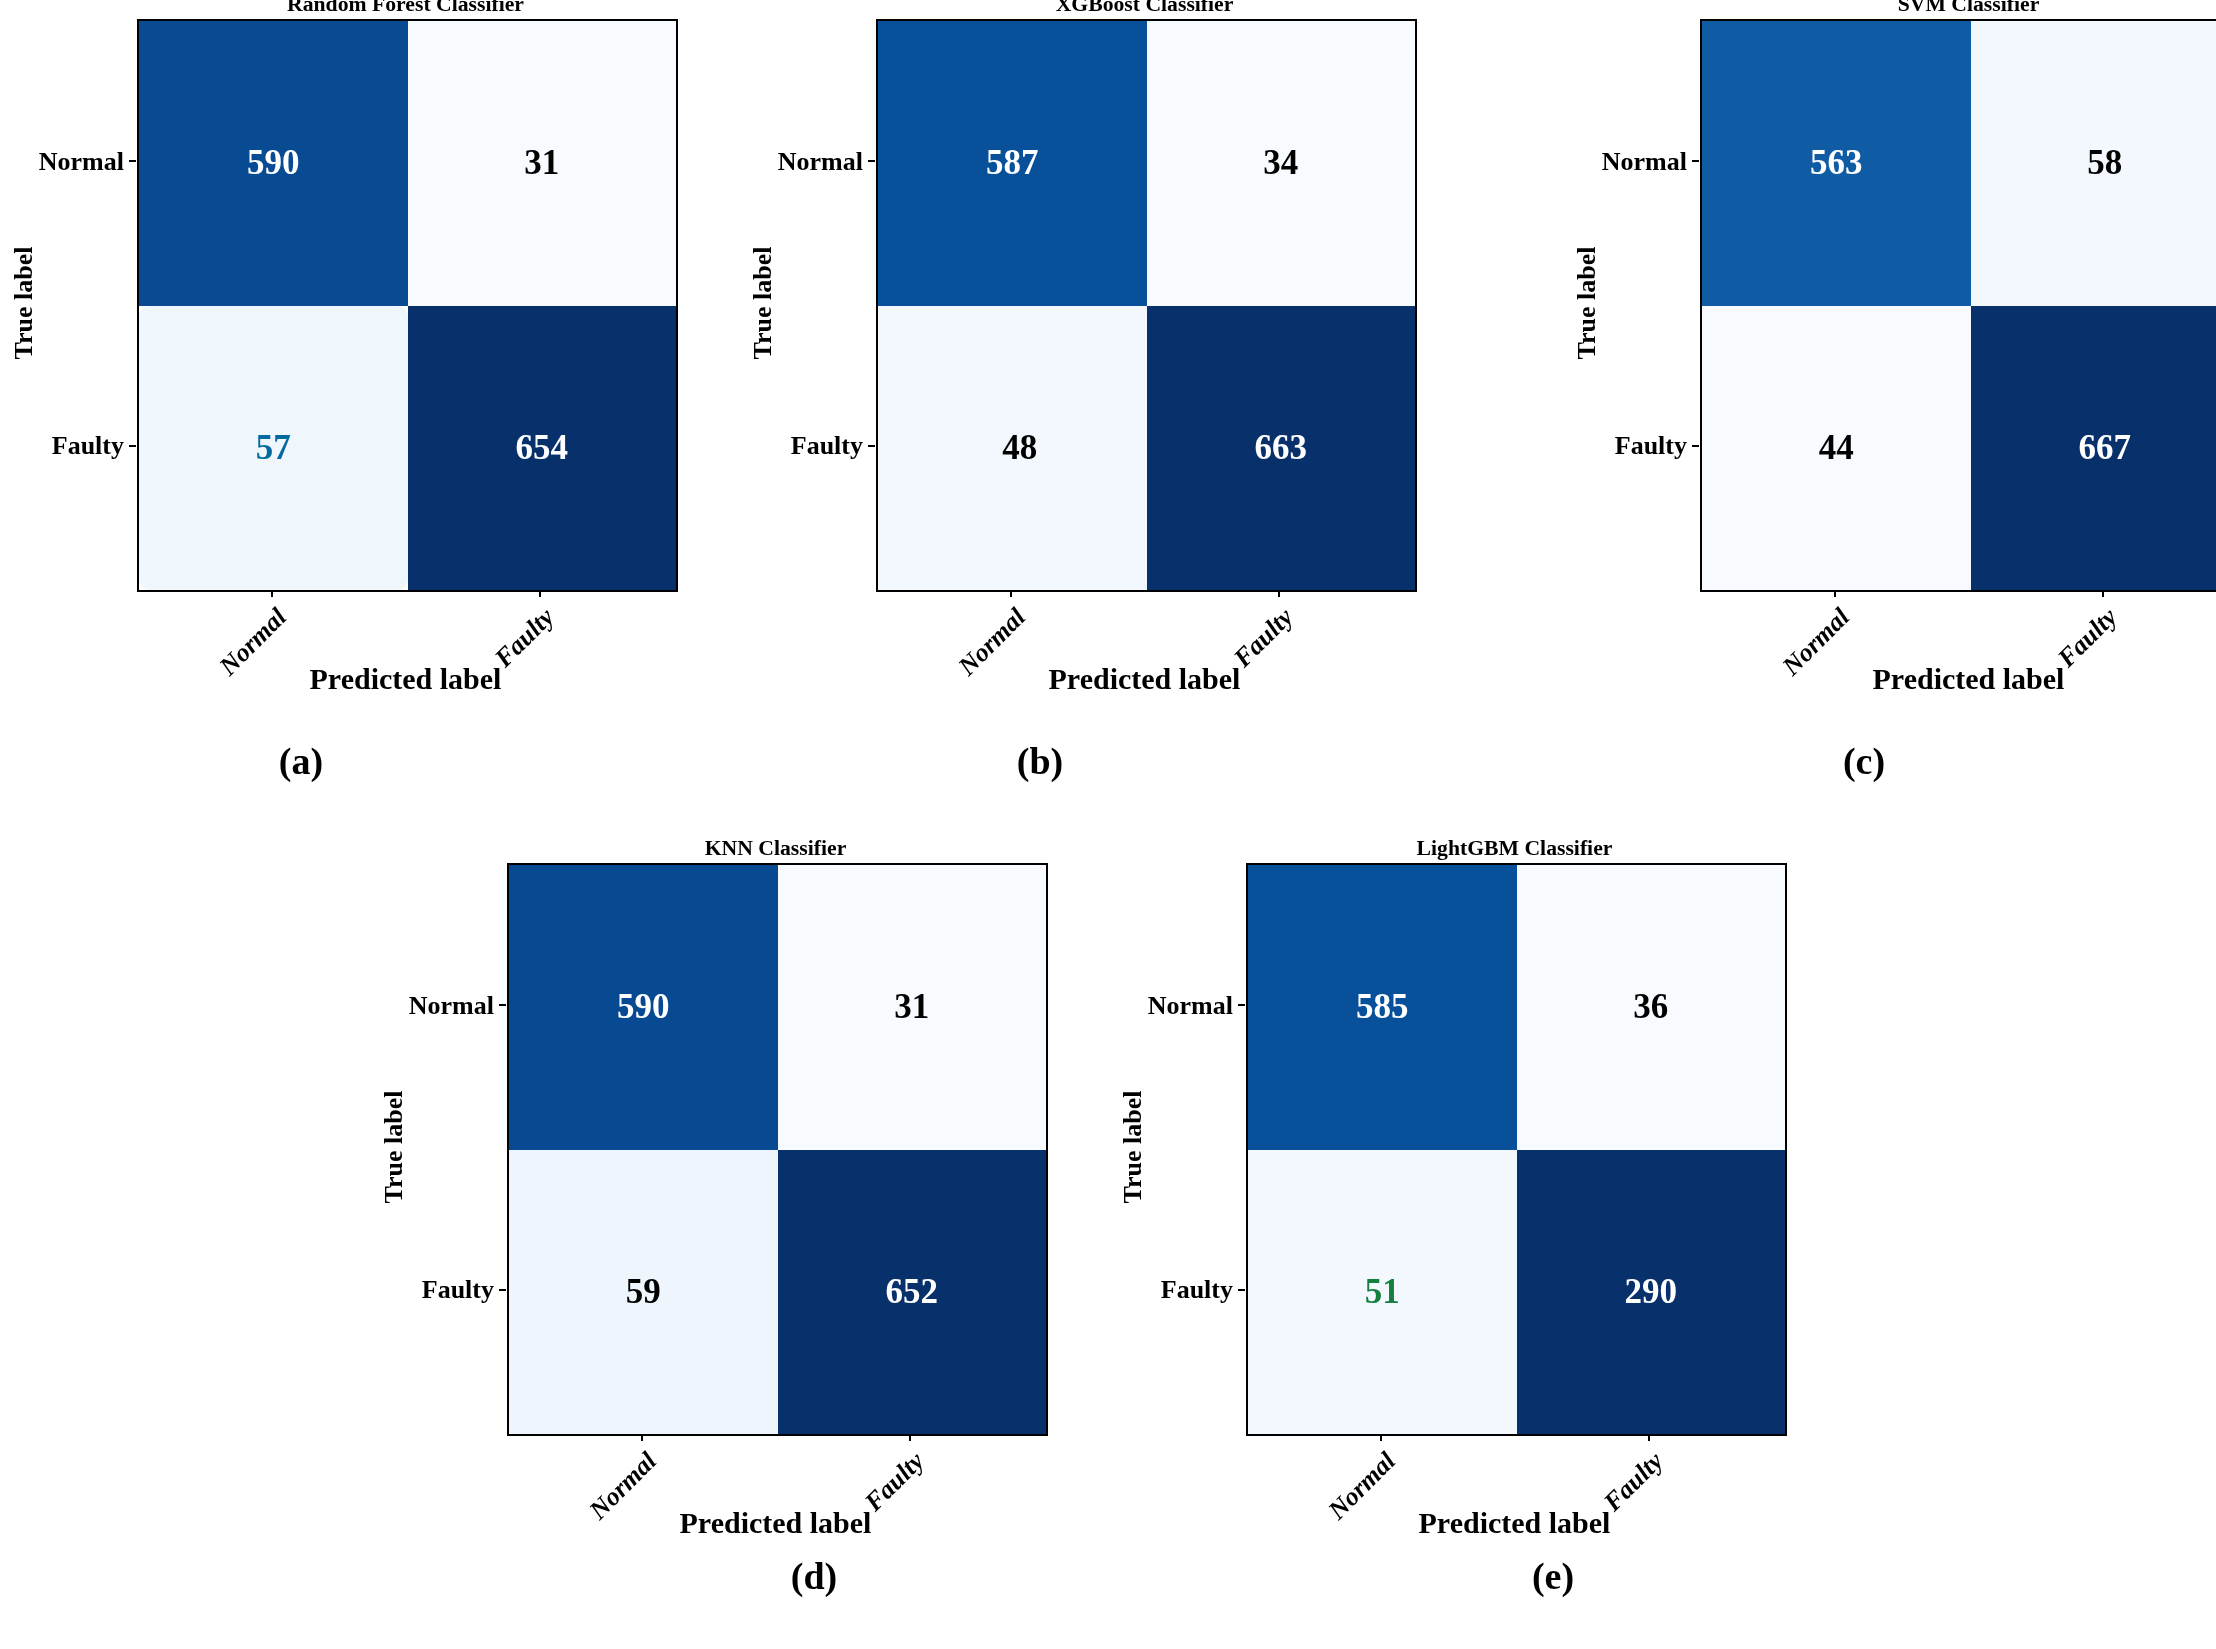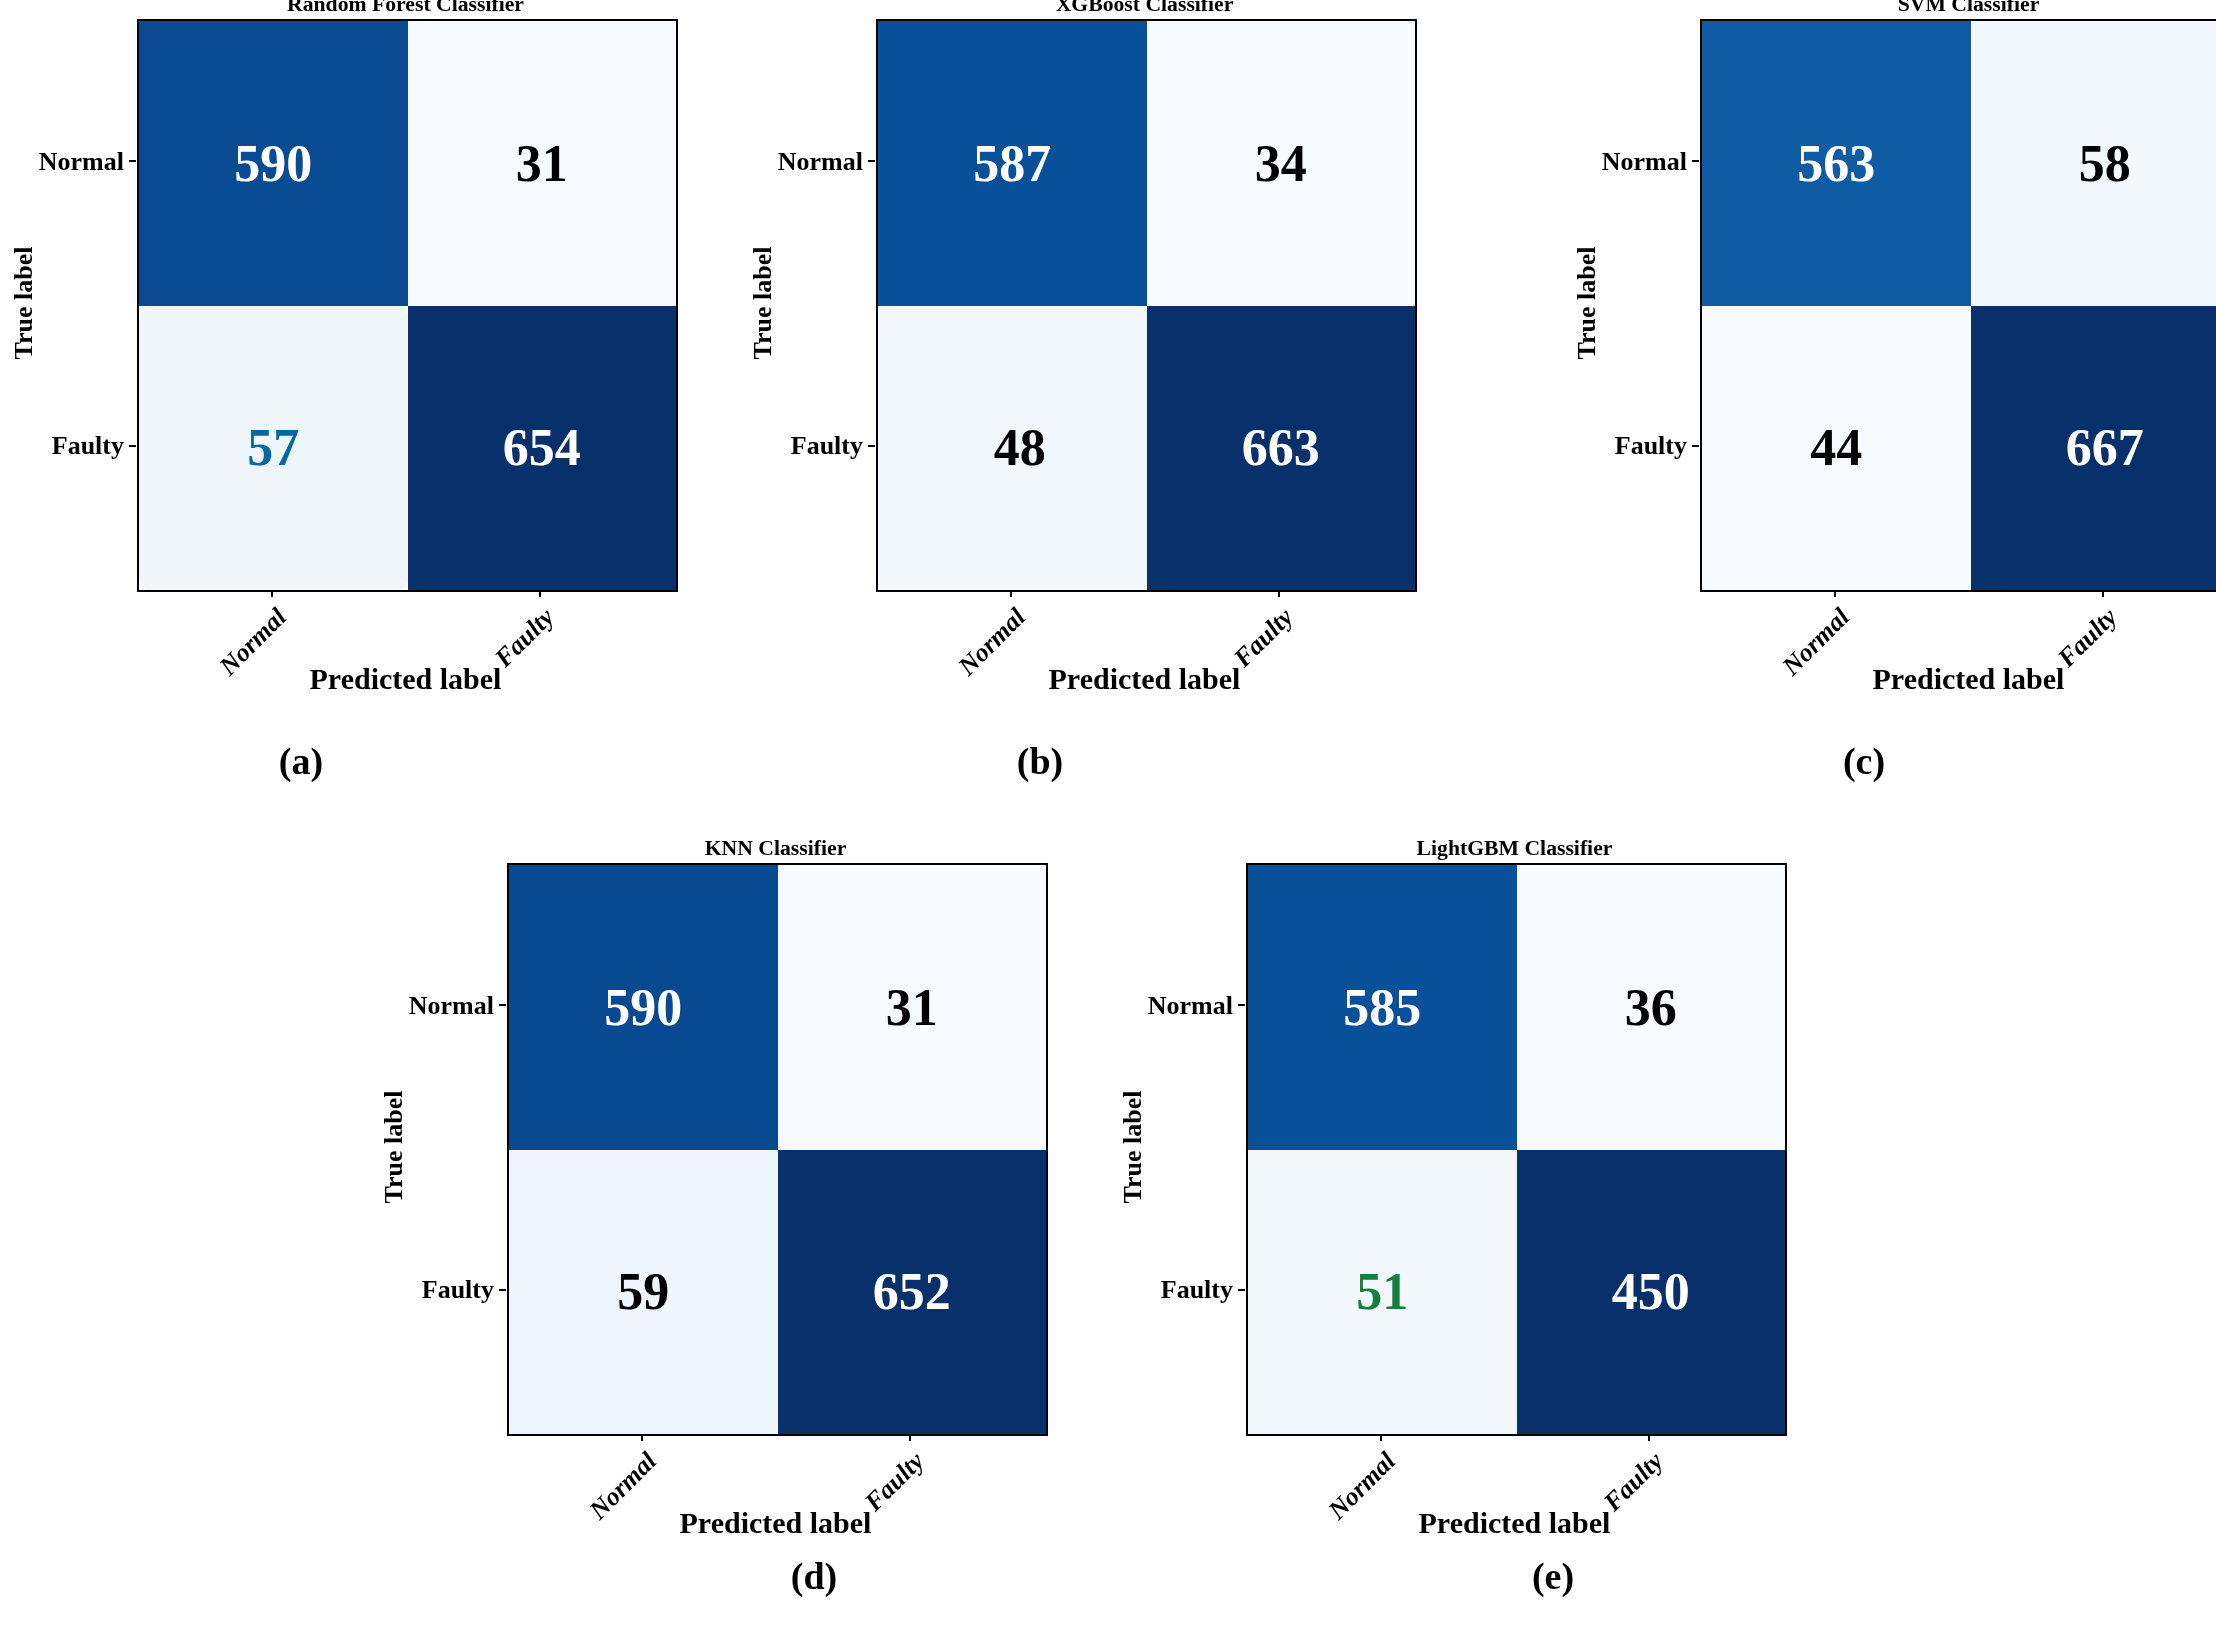--- a/index.html
+++ b/index.html
@@ -26,21 +26,21 @@
   }
   .matrix{
     position:absolute;left:137px;top:19px;width:537px;height:569px;
     border:2px solid #000;
     display:grid;
     grid-template-rows:1fr 1fr;
     grid-template-columns:1fr 1fr;
   }
   .cell{
     display:flex;align-items:center;justify-content:center;
-    font-weight:bold;font-size:52px;
+    font-weight:bold;font-size:35px;
   }
   .ylabel{
     position:absolute;left:24.4px;top:303px;
     transform:translate(-50%,-50%) rotate(-90deg);
     font-weight:bold;font-size:26px;white-space:nowrap;
   }
   .ytick{
     position:absolute;left:0;width:124px;text-align:right;
     font-weight:bold;font-size:26px;line-height:27px;white-space:nowrap;
   }
@@ -165,21 +165,21 @@
     <div class="title">LightGBM Classifier</div>
     <div class="ylabel">True label</div>
     <div class="ytick yt1">Normal</div>
     <div class="ytick yt2">Faulty</div>
     <div class="ymark ym1"></div>
     <div class="ymark ym2"></div>
     <div class="matrix">
       <div class="cell" style="background: rgb(8, 80, 154); color: rgb(255, 255, 255);">585</div>
       <div class="cell" style="background: rgb(247, 251, 255); color: rgb(0, 0, 0);">36</div>
       <div class="cell" style="background: rgb(242, 248, 253); color: #15803d;">51</div>
-      <div class="cell" style="background: rgb(8, 48, 107); color: rgb(255, 255, 255);">450</div>
+      <div class="cell" style="background: rgb(8, 48, 107); color: rgb(255, 255, 255);">290</div>
     </div>
     <div class="xmark xm1"></div>
     <div class="xmark xm2"></div>
     <div class="xtick xt1">Normal</div>
     <div class="xtick xt2">Faulty</div>
     <div class="xlabel">Predicted label</div>
     <div class="plot-label">(e)</div>
   </div>
 
 </div>

